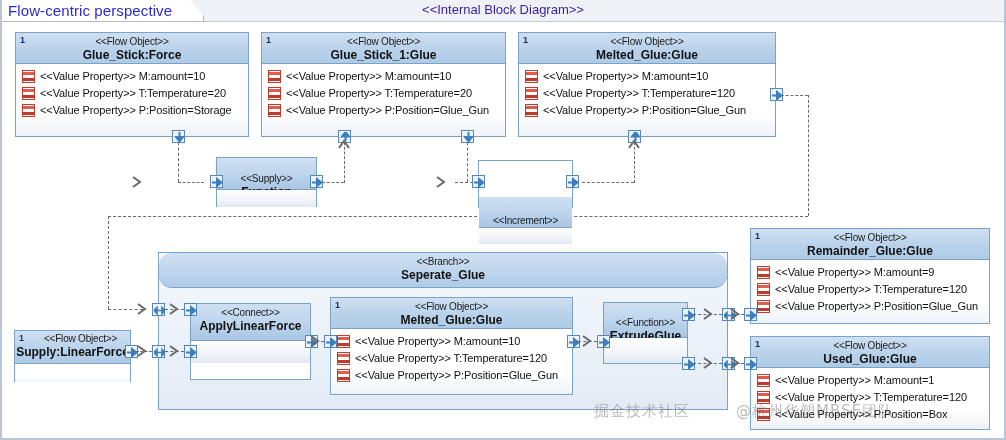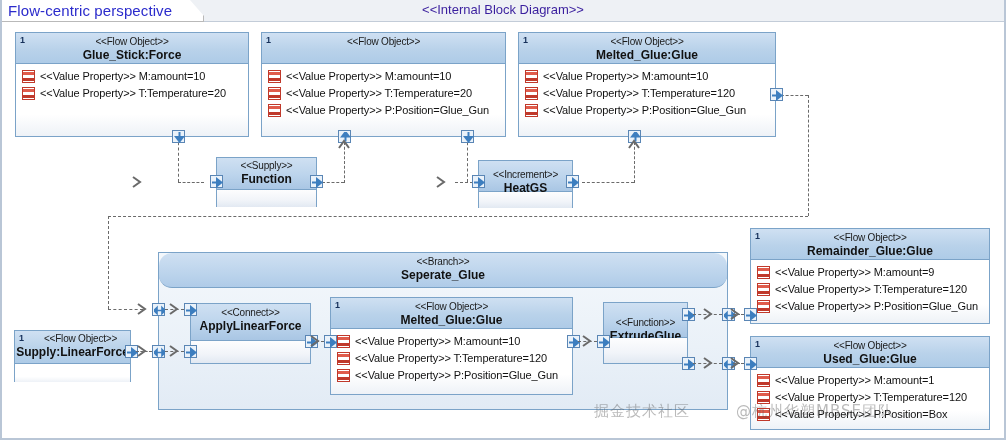--- a/index.html
+++ b/index.html
@@ -116,32 +116,40 @@
           </span>
         <span>&lt;&lt;Value Property&gt;&gt; M:amount=10</span>
       </div>
       <div class="prop">
         <span class="vpicon">
             <i class="b1"></i>
             <i class="b2"></i>
           </span>
         <span>&lt;&lt;Value Property&gt;&gt; T:Temperature=20</span>
       </div>
+      <div class="prop">
+        <span class="vpicon">
+            <i class="b1"></i>
+            <i class="b2"></i>
+          </span>
+        <span>&lt;&lt;Value Property&gt;&gt; P:Position=Storage</span>
+      </div>
     </div>
   </div>
   <div class="port" style="left:172px;top:130px;">
     <svg width="11" height="11" viewBox="0 0 11 11">
         <path d="M5.5 0 L5.5 6 M2 5 L5.5 9.5 L9 5 Z" stroke="#3d7ebf" fill="#3d7ebf" stroke-width="2"></path>
       </svg>
   </div>
 
   <div class="block" style="left:261px;top:32px;width:245px;height:105px;">
     <div class="blk-head" style="height:31px;">
       <div class="blk-mult">1</div>
       <div class="stereo" style="padding-top:3px;">&lt;&lt;Flow Object&gt;&gt;</div>
+      <div class="blk-name">Glue_Stick_1:Glue</div>
     </div>
     <div class="blk-body" style="height:72px;padding-top:4px;">
       <div class="prop">
         <span class="vpicon">
             <i class="b1"></i>
             <i class="b2"></i>
           </span>
         <span>&lt;&lt;Value Property&gt;&gt; M:amount=10</span>
       </div>
       <div class="prop">
@@ -207,39 +215,39 @@
       </svg>
   </div>
   <div class="port" style="left:770px;top:88px;">
     <svg width="11" height="11" viewBox="0 0 11 11">
         <path d="M0 5.5 L6 5.5 M5 2 L9.5 5.5 L5 9 Z" stroke="#3d7ebf" fill="#3d7ebf" stroke-width="2"></path>
       </svg>
   </div>
 
   <div class="block act" style="left:216px;top:157px;width:101px;height:50px;">
     <div class="blk-head" style="height:32px;">
-      <div class="stereo" style="padding-top:2px;">&lt;&lt;Supply&gt;&gt;</div>
+      <div class="stereo" style="padding-top:15px;">&lt;&lt;Supply&gt;&gt;</div>
       <div class="blk-name">Function</div>
     </div>
     <div class="blk-body" style="height:17px;"></div>
   </div>
   <div class="port" style="left:210px;top:175px;">
     <svg width="11" height="11" viewBox="0 0 11 11">
         <path d="M0 5.5 L6 5.5 M5 2 L9.5 5.5 L5 9 Z" stroke="#3d7ebf" fill="#3d7ebf" stroke-width="2"></path>
       </svg>
   </div>
   <div class="port" style="left:310px;top:175px;">
     <svg width="11" height="11" viewBox="0 0 11 11">
         <path d="M0 5.5 L6 5.5 M5 2 L9.5 5.5 L5 9 Z" stroke="#3d7ebf" fill="#3d7ebf" stroke-width="2"></path>
       </svg>
   </div>
 
   <div class="block act" style="left:478px;top:160px;width:95px;height:48px;">
     <div class="blk-head" style="height:31px;">
-      <div class="stereo" style="padding-top:8px;">&lt;&lt;Increment&gt;&gt;</div>
+      <div class="stereo" style="padding-top:18px;margin-top:36px;">&lt;&lt;Increment&gt;&gt;</div>
       <div class="blk-name">HeatGS</div>
     </div>
     <div class="blk-body" style="height:16px;"></div>
   </div>
   <div class="port" style="left:472px;top:175px;">
     <svg width="11" height="11" viewBox="0 0 11 11">
         <path d="M0 5.5 L6 5.5 M5 2 L9.5 5.5 L5 9 Z" stroke="#3d7ebf" fill="#3d7ebf" stroke-width="2"></path>
       </svg>
   </div>
   <div class="port" style="left:566px;top:175px;">
@@ -248,21 +256,21 @@
       </svg>
   </div>
 
   <div class="container" style="left:158px;top:252px;width:570px;height:158px;">
     <div class="cn-head" style="height:35px;">
       <div class="stereo" style="padding-top:3px;">&lt;&lt;Branch&gt;&gt;</div>
       <div class="blk-name">Seperate_Glue</div>
     </div>
   </div>
 
-  <div class="block act" style="left:190px;top:303px;width:121px;height:61px;">
+  <div class="block act" style="left:190px;top:303px;width:121px;height:77px;">
     <div class="blk-head" style="height:37px;">
       <div class="stereo" style="padding-top:3px;">&lt;&lt;Connect&gt;&gt;</div>
       <div class="blk-name">ApplyLinearForce</div>
     </div>
     <div class="blk-body" style="height:22px;"></div>
   </div>
   <div class="port" style="left:184px;top:303px;">
     <svg width="11" height="11" viewBox="0 0 11 11">
         <path d="M0 5.5 L6 5.5 M5 2 L9.5 5.5 L5 9 Z" stroke="#3d7ebf" fill="#3d7ebf" stroke-width="2"></path>
       </svg>

